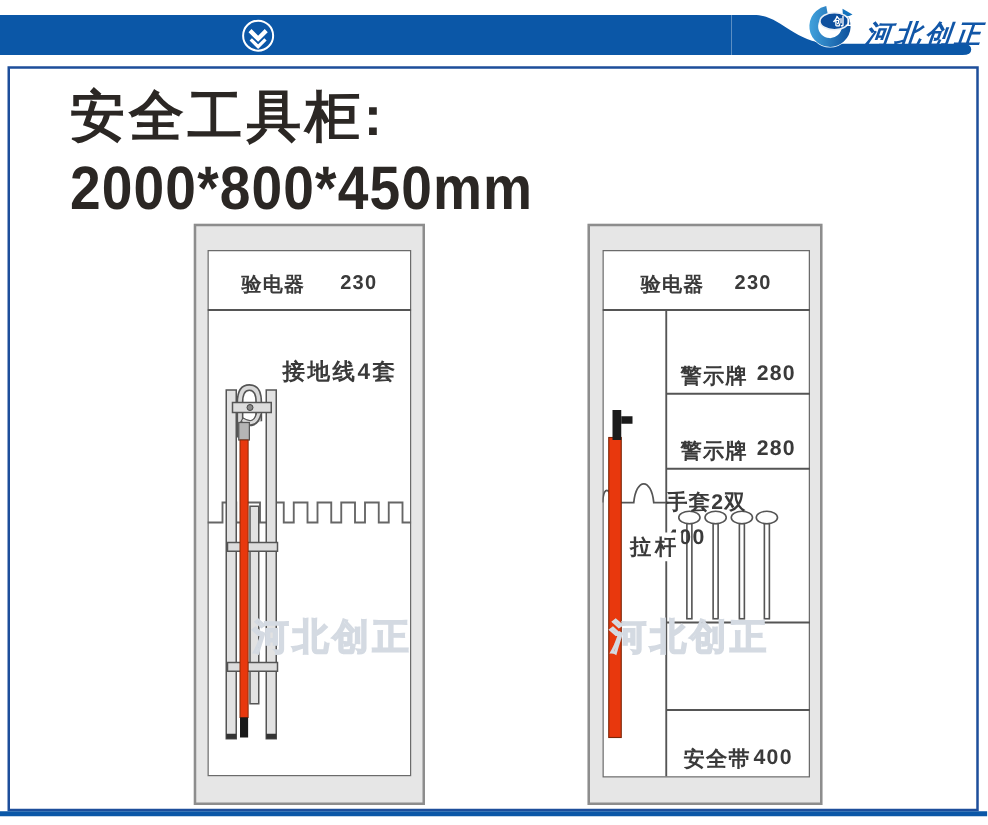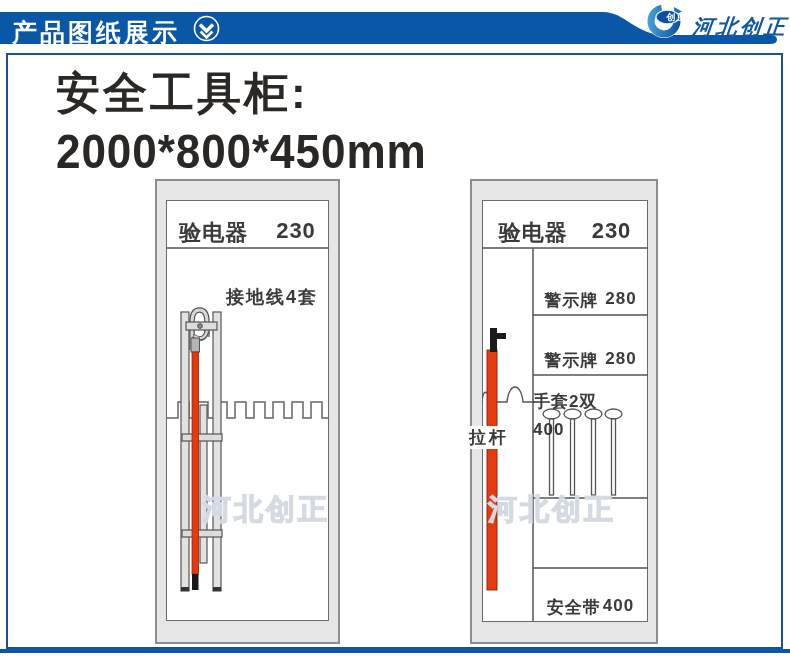--- a/index.html
+++ b/index.html
@@ -34,41 +34,40 @@
   
   .drawing-title { position:absolute; left:56px; top:64px; display:flex; align-items:baseline; color:#2b2724; white-space:nowrap;flex-direction:column; }
   .drawing-title .cn { font-size:44px; font-weight:bold; letter-spacing:3px; }
   .drawing-title .dims { font-size:49px; font-weight:bold; display:inline-block; transform:scaleX(0.9); transform-origin:left bottom; letter-spacing:1px; }
   
   .cab-outer { position:absolute; background:#e6e6e6; border:2px solid #8d8d8d; box-sizing:border-box; }
   .cab-inner { position:absolute; background:#ffffff; border:1.5px solid #6b6b6b; box-sizing:border-box; }
   .cab-svg { position:absolute; }
   .lbl { position:absolute; color:#3a3a3a; font-weight:bold; font-size:17px; letter-spacing:1px; white-space:nowrap; }
   .pair { display:flex; justify-content:center; }
-  .top-pair { font-size:22px; }
+  .top-pair { font-size:16px; }
   .annot { text-align:right; font-size:18px; letter-spacing:2px; }
   .rod-label { background:#ffffff; padding:0 1px; letter-spacing:3px; }
   .two-line { text-align:right; line-height:20px; }
   .two-line .l2 { padding-right:14px; }
   .watermark {
     position:absolute; width:160px; text-align:center; font-size:29px; font-weight:bold;
     letter-spacing:3px; color:rgba(213,220,229,0.55); -webkit-text-stroke:1.2px #d4dae2;
     white-space:nowrap; pointer-events:none;
   }
 </style>
 </head>
 <body>
 
 <div class="page">
 
   <div class="header-bar"></div>
   <svg class="header-wave" width="205" height="32" viewBox="0 0 205 32">
     <path d="M0 0 L18 0 C40 0 48 21 78 23 L185 23 Q192 23 192 27.5 Q192 32 185 32 L0 32 Z" fill="#0b57a7"></path>
   </svg>
-  <div class="header-title">产品图纸展示</div>
   <svg class="chevron-svg" width="30" height="30" viewBox="0 0 30 30">
     <circle cx="14.5" cy="14.5" r="12" fill="none" stroke="#ffffff" stroke-width="1.6"></circle>
     <path d="M8 10.5 L14.5 17 L21 10.5" fill="none" stroke="#ffffff" stroke-width="3.4"></path>
     <path d="M8.6 17.5 L14.5 23.4 L20.4 17.5" fill="none" stroke="#ffffff" stroke-width="2.6"></path>
   </svg>
   <svg class="logo-svg" width="40" height="38" viewBox="0 0 40 38">
     <defs>
       <linearGradient id="g1" x1="0" y1="0" x2="1" y2="1">
         <stop offset="0" stop-color="#45a7e0"></stop>
         <stop offset="1" stop-color="#0a4c99"></stop>
@@ -173,16 +172,16 @@
     <span>280</span>
   </div>
   <div class="lbl pair" style="left:533px; top:390px; width:115px; gap:7px;flex-direction:column;">
     <span>手套2双</span>
     <span>400</span>
   </div>
   <div class="lbl pair" style="left:533px; top:596px; width:115px; gap:2px;">
     <span>安全带</span>
     <span>400</span>
   </div>
-  <div class="lbl rod-label" style="left:468px; top:426px;">拉杆</div>
+  <div class="lbl rod-label" style="left:503px; top:426px;">拉杆</div>
   <div class="watermark" style="left:472px; top:490px;">河北创正</div>
 
 </div>
 
 </body></html>

